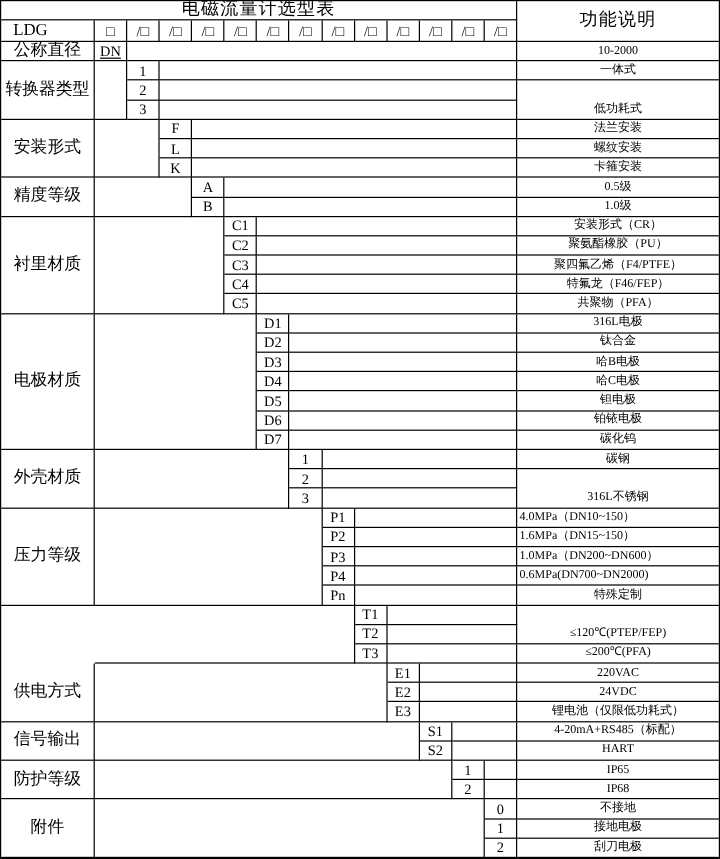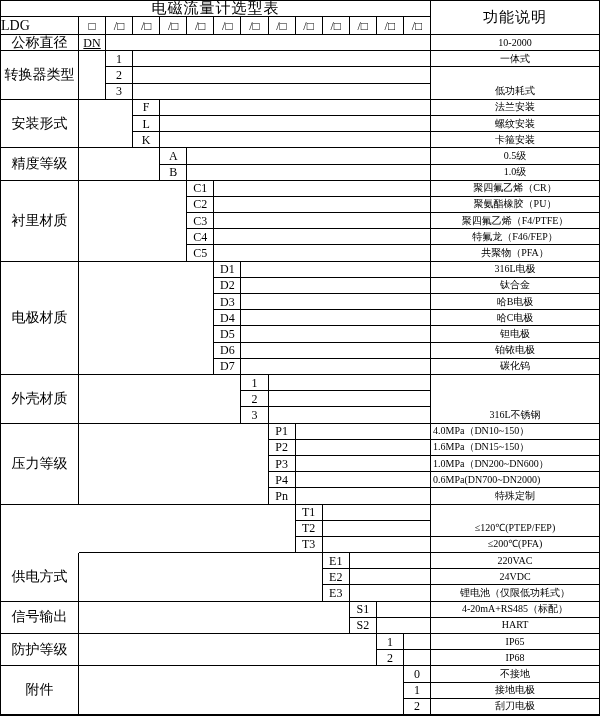--- a/index.html
+++ b/index.html
@@ -15,21 +15,21 @@
     color:#000;background:#fff;
   }
   .cell{
     display:flex;align-items:center;justify-content:center;
     border-right:1px solid #000;border-bottom:1px solid #000;
     font-size:14px;line-height:1;overflow:hidden;white-space:nowrap;
     box-sizing:border-box;
   }
   .title{font-size:15px;letter-spacing:1px;}
   .desc-header{border-right:none;font-size:15px;letter-spacing:1px;}
-  .ldg{justify-content:flex-start;font-size:14px;}
+  .ldg{justify-content:flex-start;padding-left:10px;font-size:14px;}
   .box{font-size:12px;}
   .cat{font-size:14px;}
   .code{font-size:12px;}
   .desc{border-right:none;font-size:10px;font-family:Liberation Serif, serif;}
   .desc.left{justify-content:flex-start;padding-left:2px;}
   .empt{}
 </style>
 </head>
 <body>
 
@@ -80,21 +80,21 @@
     <div class="cell code" style="grid-area: 10 / 5;">A</div>
     <div class="cell empt" style="grid-area: 10 / 6 / auto / 15;"></div>
     <div class="cell desc" style="grid-area: 10 / 15;">0.5级</div>
     <div class="cell code" style="grid-area: 11 / 5;">B</div>
     <div class="cell empt" style="grid-area: 11 / 6 / auto / 15;"></div>
     <div class="cell desc" style="grid-area: 11 / 15;">1.0级</div>
     <div class="cell cat" style="grid-area: 12 / 1 / span 5;">衬里材质</div>
     <div class="cell empt" style="grid-area: 12 / 2 / span 5 / span 4;"></div>
     <div class="cell code" style="grid-area: 12 / 6;">C1</div>
     <div class="cell empt" style="grid-area: 12 / 7 / auto / 15;"></div>
-    <div class="cell desc" style="grid-area: 12 / 15;">聚四氟乙烯（CR）</div>
+    <div class="cell desc" style="grid-area: 12 / 15;">安装形式（CR）</div>
     <div class="cell code" style="grid-area: 13 / 6;">C2</div>
     <div class="cell empt" style="grid-area: 13 / 7 / auto / 15;"></div>
     <div class="cell desc" style="grid-area: 13 / 15;">聚氨酯橡胶（PU）</div>
     <div class="cell code" style="grid-area: 14 / 6;">C3</div>
     <div class="cell empt" style="grid-area: 14 / 7 / auto / 15;"></div>
     <div class="cell desc" style="grid-area: 14 / 15;">聚四氟乙烯（F4/PTFE）</div>
     <div class="cell code" style="grid-area: 15 / 6;">C4</div>
     <div class="cell empt" style="grid-area: 15 / 7 / auto / 15;"></div>
     <div class="cell desc" style="grid-area: 15 / 15;">特氟龙（F46/FEP）</div>
     <div class="cell code" style="grid-area: 16 / 6;">C5</div>
@@ -120,20 +120,21 @@
     <div class="cell code" style="grid-area: 22 / 7;">D6</div>
     <div class="cell empt" style="grid-area: 22 / 8 / auto / 15;"></div>
     <div class="cell desc" style="grid-area: 22 / 15;">铂铱电极</div>
     <div class="cell code" style="grid-area: 23 / 7;">D7</div>
     <div class="cell empt" style="grid-area: 23 / 8 / auto / 15;"></div>
     <div class="cell cat" style="grid-area: 24 / 1 / span 3;">外壳材质</div>
     <div class="cell desc" style="grid-area: 23 / 15;">碳化钨</div>
     <div class="cell empt" style="grid-area: 24 / 2 / span 3 / span 6;"></div>
     <div class="cell code" style="grid-area: 24 / 8;">1</div>
     <div class="cell empt" style="grid-area: 24 / 9 / auto / 15;"></div>
+    <div class="cell desc" style="grid-area: 24 / 15;">碳钢</div>
     <div class="cell code" style="grid-area: 25 / 8;">2</div>
     <div class="cell empt" style="grid-area: 25 / 9 / auto / 15;"></div>
     <div class="cell code" style="grid-area: 26 / 8;">3</div>
     <div class="cell empt" style="grid-area: 26 / 9 / auto / 15;"></div>
     <div class="cell desc" style="grid-area: 26 / 15;">316L不锈钢</div>
     <div class="cell cat" style="grid-area: 27 / 1 / span 5;">压力等级</div>
     <div class="cell empt" style="grid-area: 27 / 2 / span 5 / span 7;"></div>
     <div class="cell code" style="grid-area: 27 / 9;">P1</div>
     <div class="cell empt" style="grid-area: 27 / 10 / auto / 15;"></div>
     <div class="cell desc left" style="grid-area: 27 / 15;">4.0MPa（DN10~150）</div>

